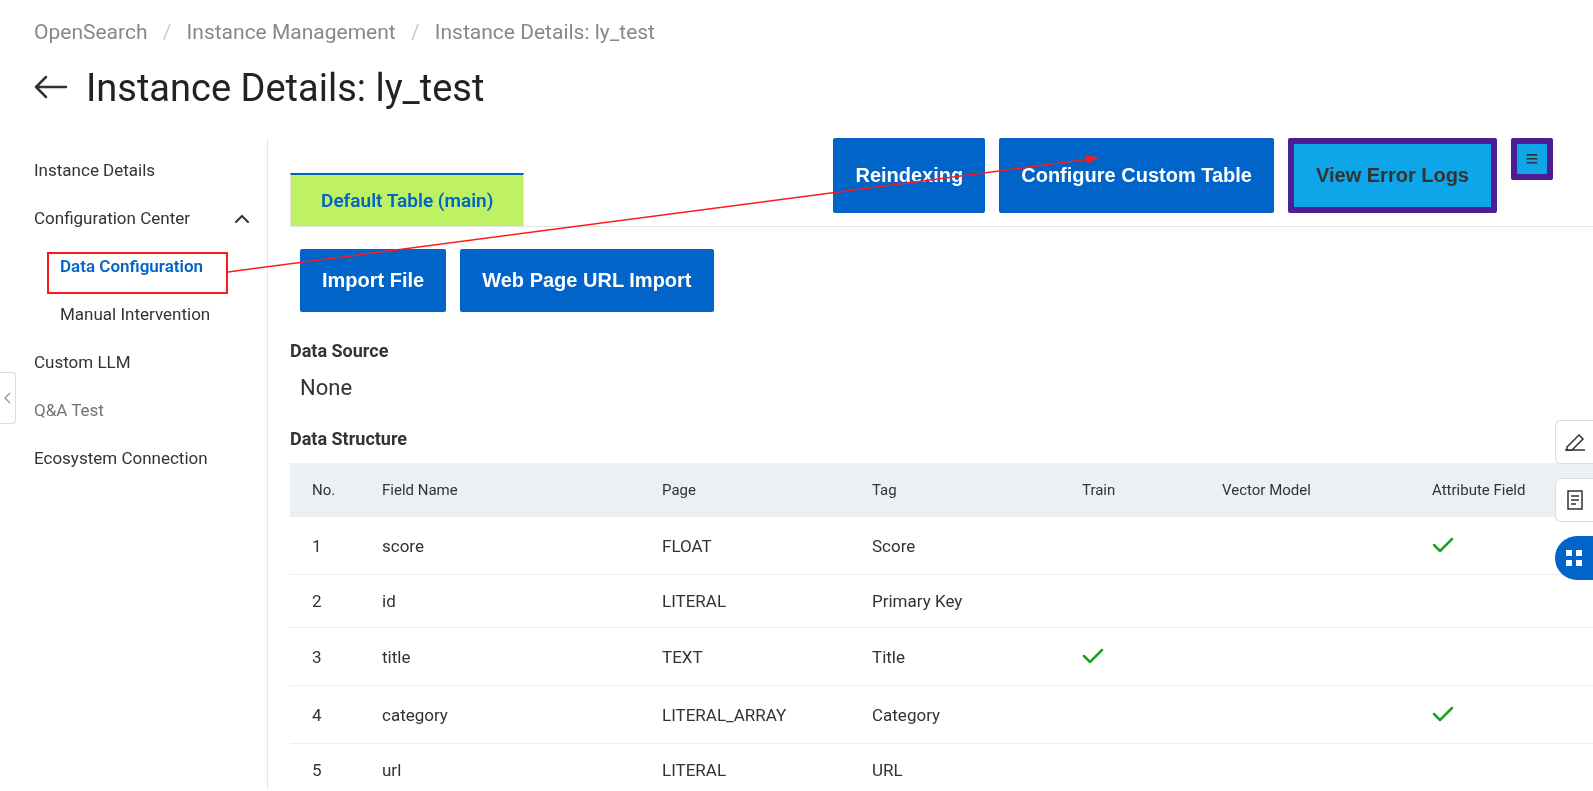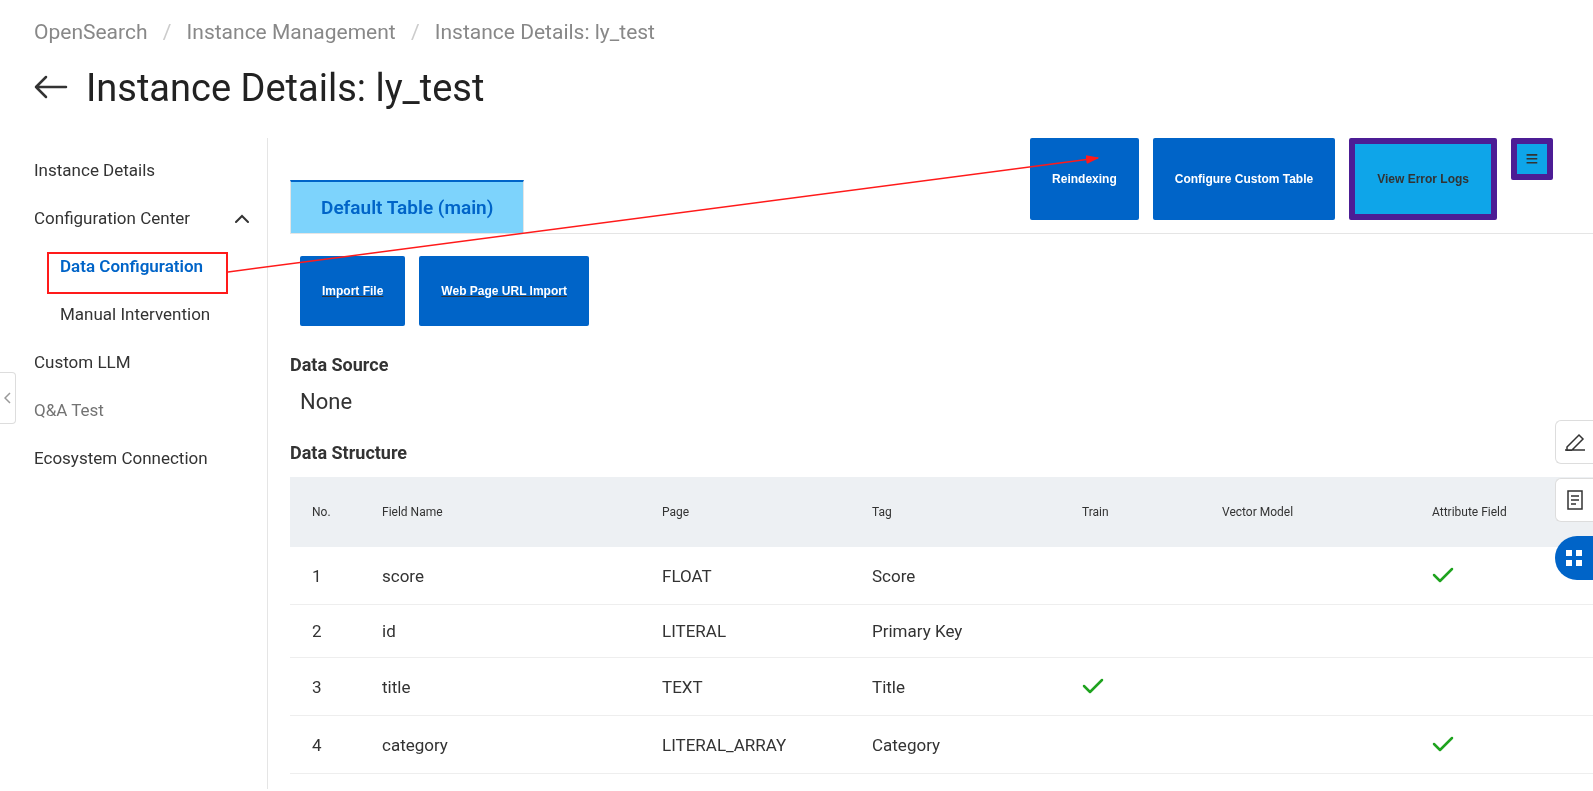--- a/index.html
+++ b/index.html
@@ -19,36 +19,36 @@
     .side-item { padding: 14px 0 14px 34px; font-size: 17px; color: #333; cursor: pointer; display: flex; justify-content: space-between; align-items: center; padding-right: 18px; }
     .side-item.child { padding-left: 60px; }
     .side-item.active { color: #0064c8; font-weight: 600; }
     .side-item.link { color: #737373; }
     .highlight-box { position: absolute; border: 2px solid #ff1a1a; pointer-events: none; }
     .chev { display: inline-block; }
     
     .main { flex: 1; padding: 0 0 0 22px; position: relative; overflow: hidden; }
     
     .top-actions { display: flex; justify-content: flex-end; gap: 14px; padding-right: 40px; margin-bottom: 6px; }
-    .btn { padding: 28px 22px; font-size: 12px; border-radius: 2px; font-weight: 600; cursor: pointer; border: none; }
+    .btn { padding: 20px 22px; font-size: 20px; border-radius: 2px; font-weight: 600; cursor: pointer; border: none; }
     .btn-primary { background: #0064c8; color: #fff; }
     .btn-outline { background: #0ea5e9; border: 6px solid #4c1d95; color: #333; font-weight: 600; }
     .btn-icon { width: 42px; padding: 0; height: 42px; display: flex; align-items: center; justify-content: center; font-size: 22px; }
     
     .tabs { display: flex; border-bottom: 1px solid #e5e5e5; margin-top: -46px; margin-right: 0; }
-    .tab { padding: 14px 30px; font-size: 19px; border: 1px solid #e5e5e5; border-bottom: none; margin-right: -1px; background: #7dd3fc; cursor: pointer; }
+    .tab { padding: 14px 30px; font-size: 19px; border: 1px solid #e5e5e5; border-bottom: none; margin-right: -1px; background: #bef264; cursor: pointer; }
     .tab.active { color: #0064c8; font-weight: 600; border-top: 2px solid #0064c8; }
     
-    .subactions { display: flex; gap: 14px; margin-top: 22px; margin-left: 10px; text-decoration: underline; }
+    .subactions { display: flex; gap: 14px; margin-top: 22px; margin-left: 10px; }
     
     .section-h { font-size: 18px; font-weight: 700; margin: 28px 0 14px 0; }
     .section-val { font-size: 22px; margin-left: 10px; color: #333; }
     
     .table { width: 100%; border-collapse: collapse; margin-top: 10px; }
-    .table th { background: #edf0f3; text-align: left; padding: 28px 12px; font-size: 12px; font-weight: 400; color: #333; }
+    .table th { background: #edf0f3; text-align: left; padding: 18px 12px; font-size: 15px; font-weight: 400; color: #333; }
     .table th:first-child { padding-left: 22px; }
     .table td { padding: 16px 12px; font-size: 17px; border-bottom: 1px solid #eee; }
     .table td:first-child { padding-left: 22px; }
     .check { color: #1fa31f; font-size: 22px; font-weight: bold; }
     
     .drawer-handle { position: absolute; left: 0; top: 372px; width: 16px; height: 52px; border: 1px solid #ddd; border-left: none; border-radius: 0 4px 4px 0; display: flex; align-items: center; justify-content: center; font-size: 12px; color: #888; background: #fff; cursor: pointer; }
     
     .right-rail { position: absolute; right: 0; top: 420px; display: flex; flex-direction: column; gap: 14px; }
     .rail-btn { width: 38px; height: 44px; background: #fff; border: 1px solid #ddd; border-right: none; border-radius: 6px 0 0 6px; display: flex; align-items: center; justify-content: center; font-size: 20px; color: #333; cursor: pointer; }
     .rail-btn.primary { background: #0064c8; color: #fff; border: none; border-radius: 22px 0 0 22px; }

